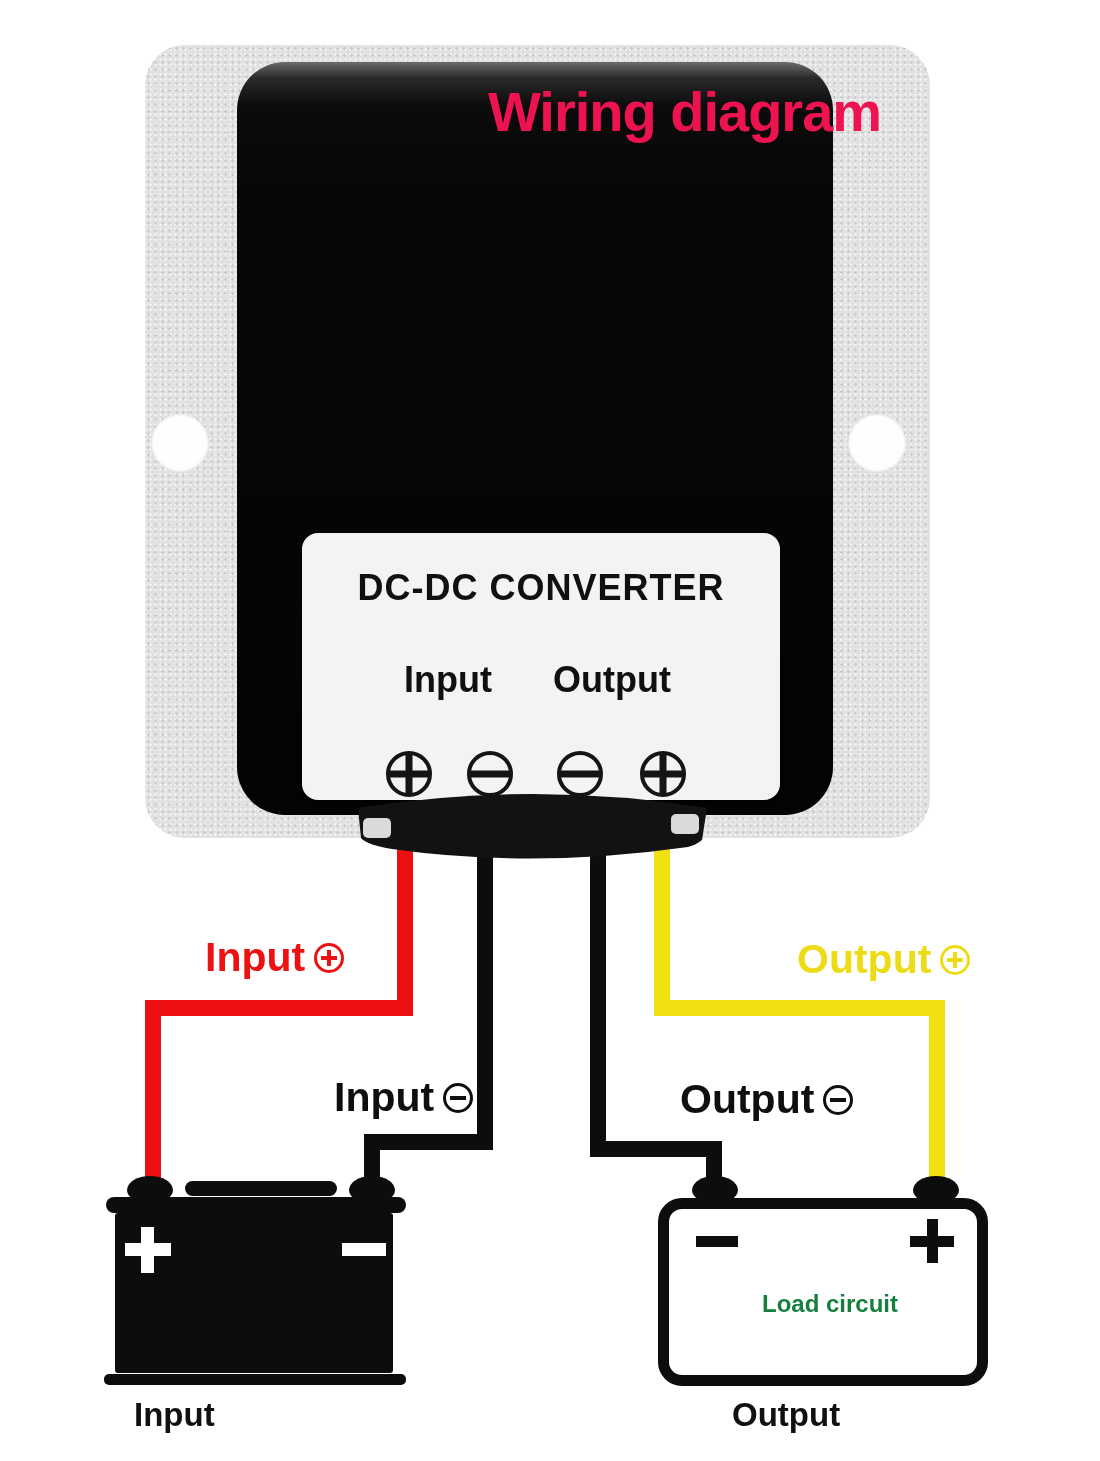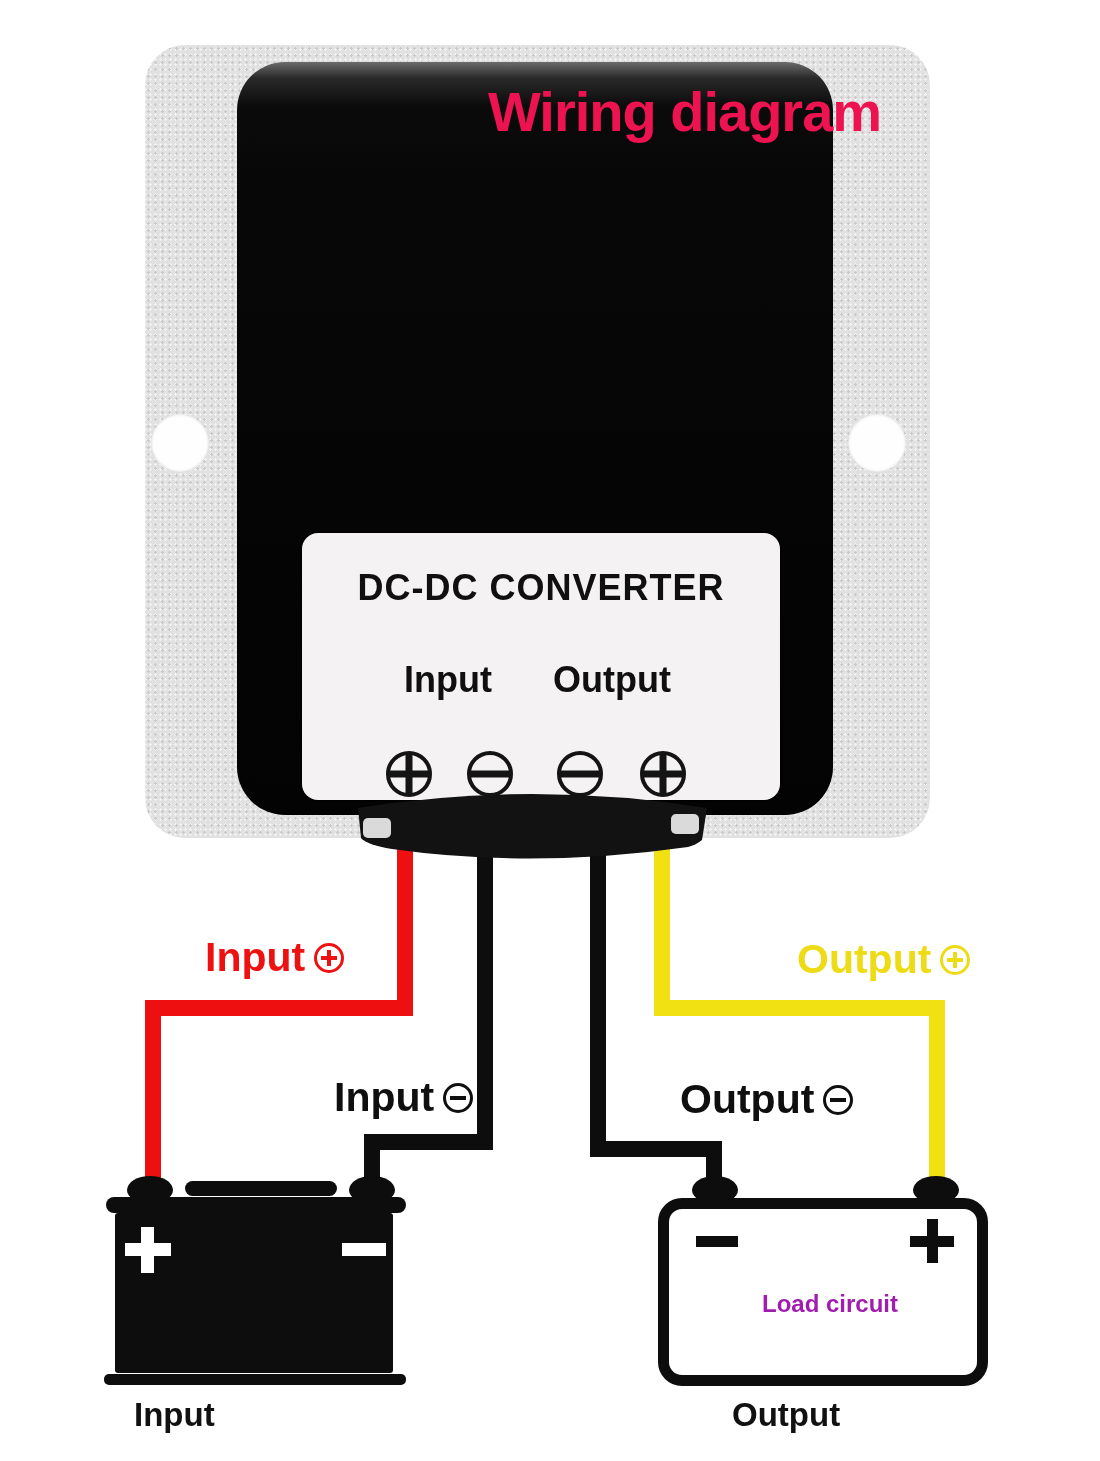--- a/index.html
+++ b/index.html
@@ -93,21 +93,21 @@
   .battery-label {
     position:absolute; left:106px; top:1306px; z-index:12;
     font-size:28px; font-weight:bold; color:#E2175B; white-space:nowrap;
   }
   .load-box {
     position:absolute; left:658px; top:1198px; width:330px; height:188px;
     border:11px solid #0d0d0d; border-radius:24px; background:#ffffff; z-index:8;
   }
   .load-label {
     position:absolute; left:730px; top:1290px; width:200px; text-align:center;
-    font-size:24px; font-weight:bold; color:#a21caf; z-index:12; white-space:nowrap;
+    font-size:24px; font-weight:bold; color:#15803d; z-index:12; white-space:nowrap;
   }
   .caption {
     position:absolute; font-size:33px; font-weight:bold; color:#111111; z-index:12; white-space:nowrap;
   }
   .caption.input  { left:134px; top:1396px; }
   .caption.output { left:732px; top:1396px; }
 </style>
 </head>
 <body>
 

